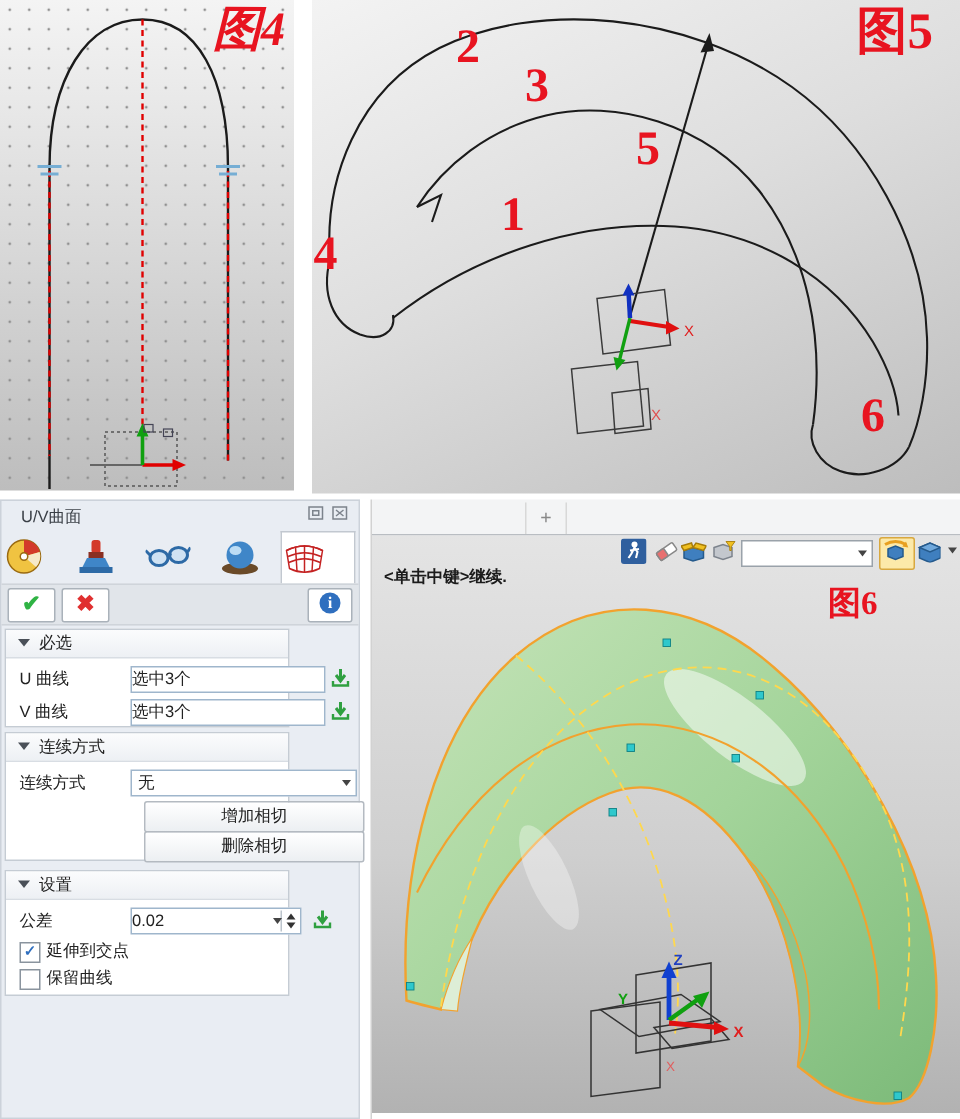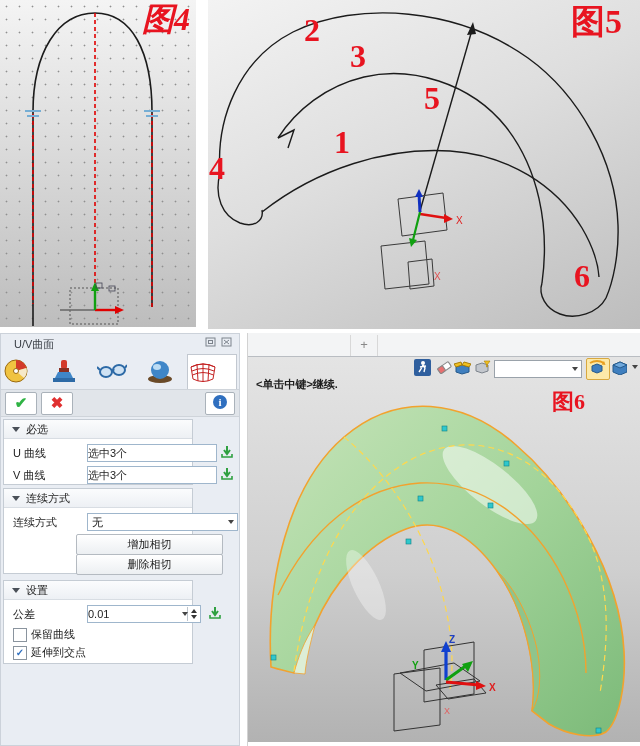--- a/index.html
+++ b/index.html
@@ -29,21 +29,21 @@
        border-top:5px solid #4a5058;margin-right:6px;vertical-align:1px;}
   .frow{position:relative;height:22px;line-height:22px;}
   .flabel{position:absolute;left:9px;top:0;color:#222;}
   .finput{position:absolute;left:83px;top:2px;width:128px;height:16px;border:1px solid #9fb6cc;background:#fff;
           line-height:16px;color:#222;}
   .pick{position:absolute;width:16px;height:16px;top:2px;}
   .fselect{position:absolute;left:83px;top:2px;width:145px;height:16px;border:1px solid #9fb6cc;background:#fff;
            line-height:16px;padding-left:4px;color:#222;}
   .ddarrow{position:absolute;right:3px;top:6px;width:0;height:0;border-left:3.5px solid transparent;
            border-right:3.5px solid transparent;border-top:4px solid #444;}
-  .tbtn{position:absolute;left:72px;width:145px;height:19px;background:linear-gradient(#ffffff,#eceff2);
+  .tbtn{position:absolute;left:92px;width:145px;height:19px;background:linear-gradient(#ffffff,#eceff2);
         border:1px solid #b4bac1;border-radius:2px;text-align:center;line-height:18px;color:#222;}
   .cbrow{position:relative;height:16px;line-height:15px;margin-top:2px;}
   .cbbox{position:absolute;left:9px;top:1px;width:12px;height:12px;border:1px solid #8a949e;background:#fff;
          text-align:center;line-height:11px;font-size:10px;color:#2f6fbf;font-weight:bold;}
   .cbbox.checked::after{content:"✓";}
   .cblabel{position:absolute;left:27px;top:0;}
   .spin{position:absolute;right:1px;top:1px;width:11px;height:14px;border-left:1px solid #bcc4cc;}
   .spin i{display:block;width:0;height:0;margin:2px auto;border-left:3px solid transparent;border-right:3px solid transparent;}
   .spin .up{border-bottom:4px solid #333;}
   .spin .dn{border-top:4px solid #333;}
@@ -223,39 +223,39 @@
     </div>
     <div class="tbtn" style="top:45px">增加相切</div>
     <div class="tbtn" style="top:65px">删除相切</div>
   </div>
 
   <div class="sec" style="top:246px;height:84px">
     <div class="sec-h"><span class="tri"></span><span>设置</span></div>
     <div class="frow" style="margin-top:3px">
       <span class="flabel">公差</span>
       <div class="finput" style="width:112px">
-        <span>0.01</span>
+        <span>0.02</span>
         <span class="spin">
             <i class="up"></i>
             <i class="dn"></i>
           </span>
       </div>
       <svg class="pick" style="left:203px" width="16" height="16">
         <path d="M8,2 L8,9 M5,6 L8,10 L11,6" stroke="#2fa040" stroke-width="2" fill="none"></path>
         <path d="M3,10 L3,13 L13,13 L13,10" stroke="#2fa040" stroke-width="1.6" fill="none"></path>
       </svg>
       <span class="ddarrow" style="right:4px;top:9px"></span>
     </div>
     <div class="cbrow">
+      <span class="cbbox checked"></span>
+      <span class="cblabel">延伸到交点</span>
+    </div>
+    <div class="cbrow">
       <span class="cbbox"></span>
       <span class="cblabel">保留曲线</span>
-    </div>
-    <div class="cbrow">
-      <span class="cbbox checked"></span>
-      <span class="cblabel">延伸到交点</span>
     </div>
   </div>
 </div>
 
 <div class="abs view">
   <div class="tabbar">
     <div class="newtab">+</div>
   </div>
 
   <div class="vp"></div>

